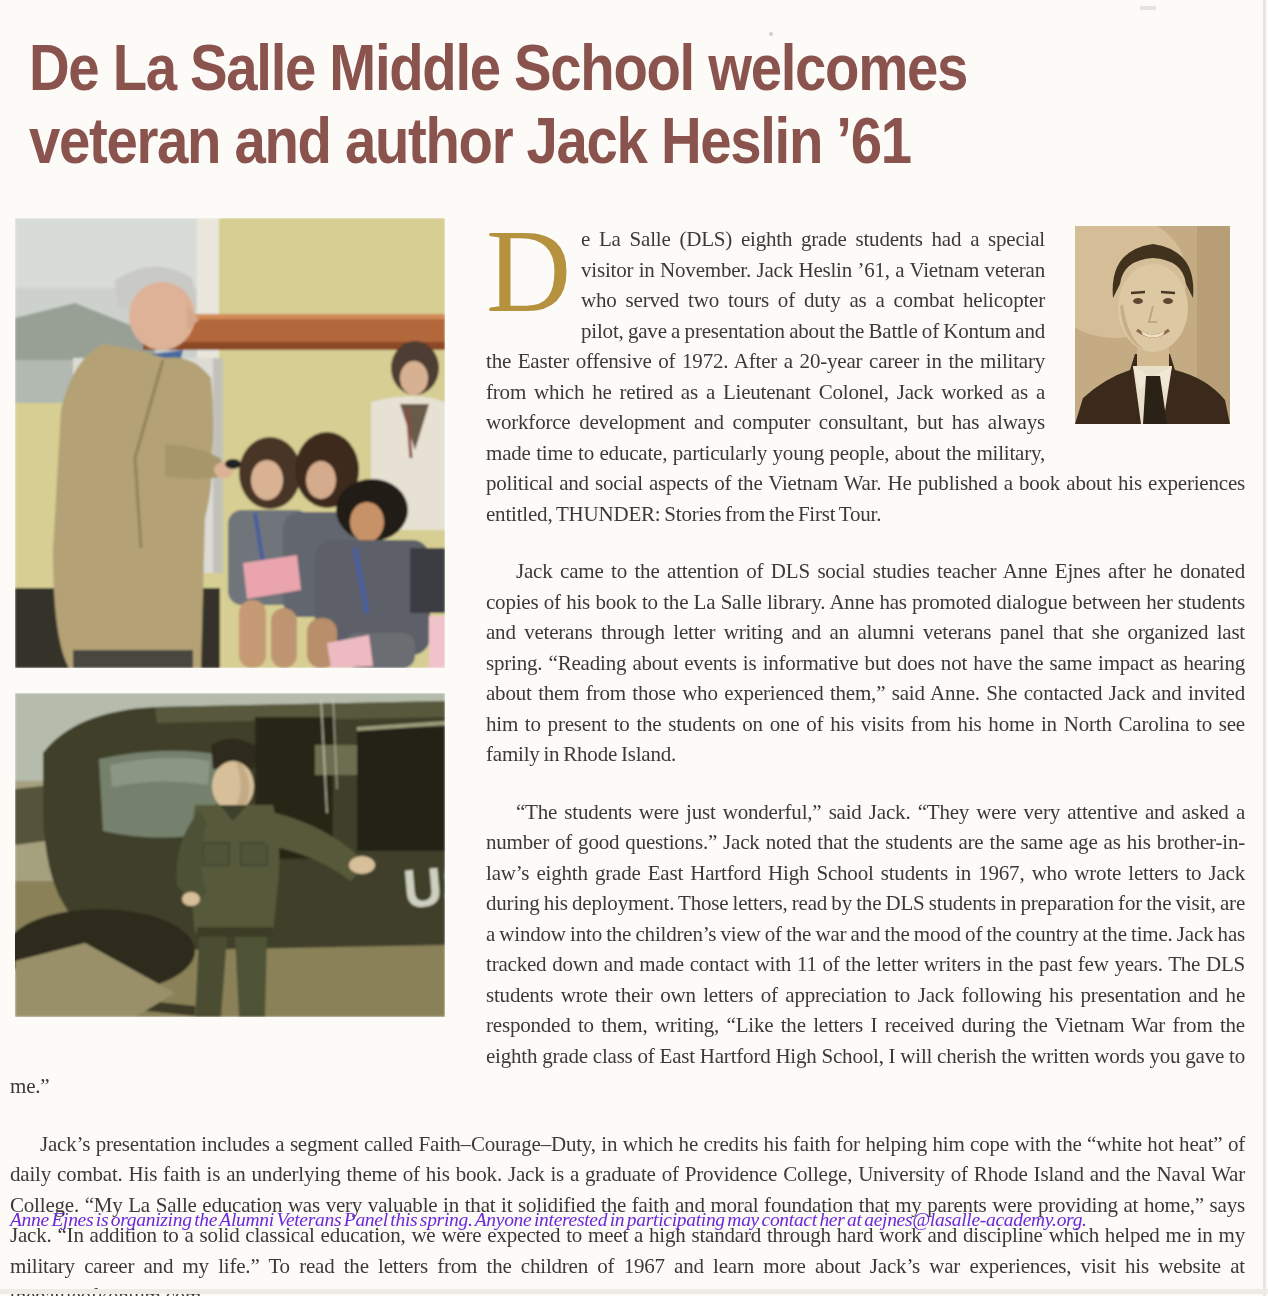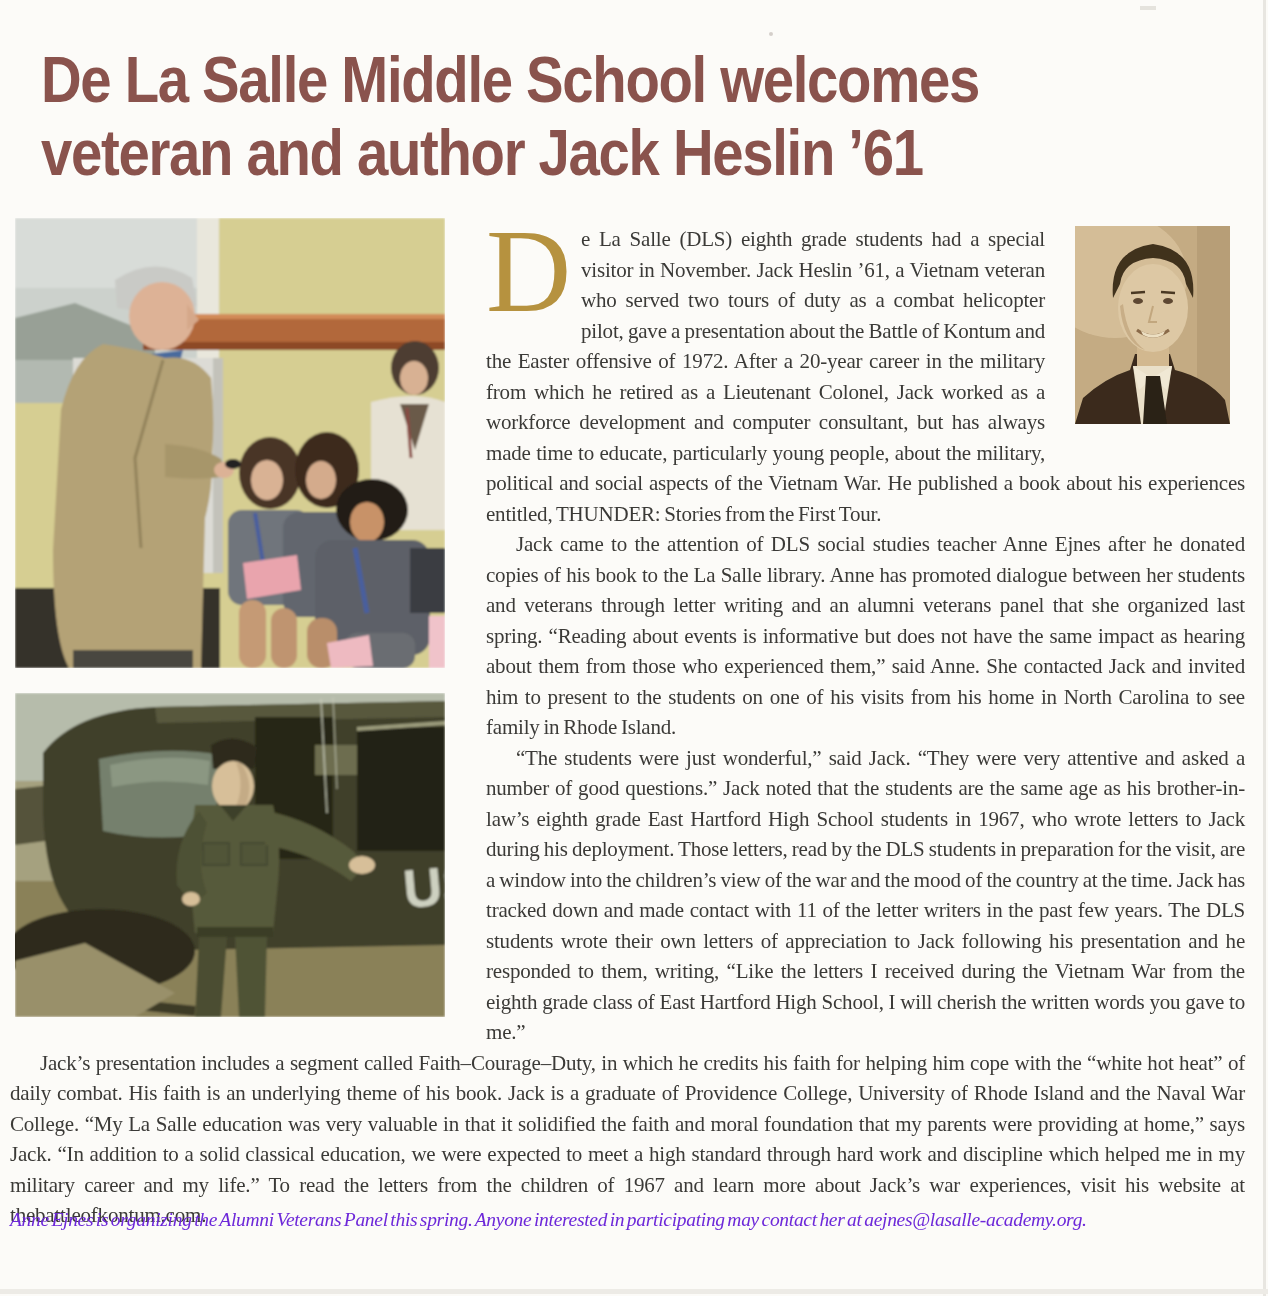--- a/index.html
+++ b/index.html
@@ -3,40 +3,40 @@
 <meta charset="utf-8">
 <style>
   html,body { margin:0; padding:0; background:#ffffff; }
   .page {
     position:relative; width:1268px; height:1296px;
     background:#fcfbf8; overflow:hidden;
     font-family:"Liberation Serif", serif;
   }
   
   .headline {
-    position:absolute; left:25px; top:28px; margin:16px;
+    position:absolute; left:25px; top:28px; margin:4px;
     font-family:"Liberation Sans", sans-serif; font-weight:bold;
     font-size:64px; line-height:73px; color:#8a534d; letter-spacing:-1.5px;
     white-space:nowrap;
   }
   .headline .hline { display:inline-block; transform:scaleX(.88); transform-origin:0 50%; }
   
   .article {
     position:absolute; left:10px; top:218px; width:1235px;
   }
   .photo-col { float:left; width:476px; }
   .photo-col figure { margin:0 0 25px 5px; padding:0; line-height:0; }
   .portrait-fig { float:right; margin:8px 15px 34px 30px; padding:0; line-height:0; }
   .article p {
     margin:0; font-size:21px; line-height:30.5px; color:#3b3a37;
     text-align:justify; letter-spacing:-0.2px; word-spacing:-1.2px;
     -webkit-hyphens:auto; hyphens:auto;
   }
   .article p.p1 { margin-top:6px; }
-  .article p.indent { text-indent:30px; }
+  .article p.indent { text-indent:30px;margin-top:27px; }
   .dropcap {
     float:left; font-size:118px; line-height:88px; color:#b6923f;
     margin:4px 10px 0 0; font-family:"Liberation Serif", serif;
   }
   .ital { }
   
   .footer {
     position:absolute; left:10px; top:1206px; width:1240px; margin:0;
     font-size:19.5px; line-height:28px; font-style:italic; color:#6d28d9;
     letter-spacing:-0.3px; word-spacing:-2px;

